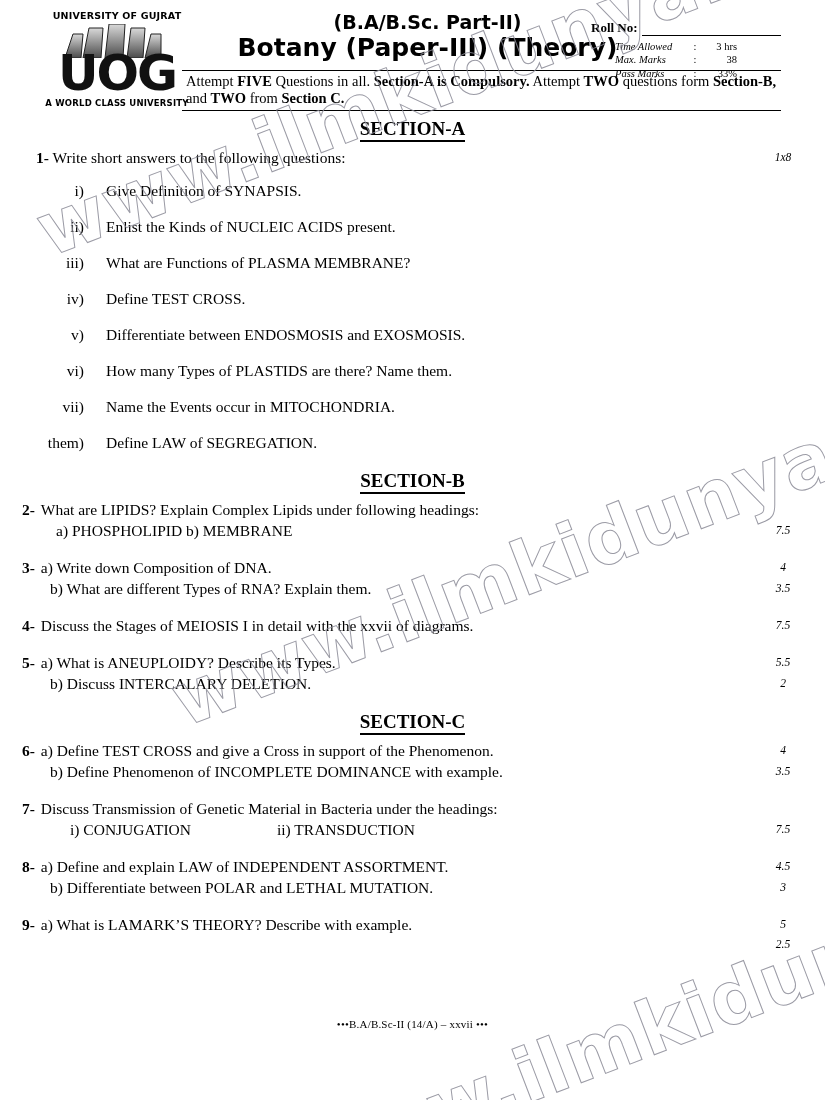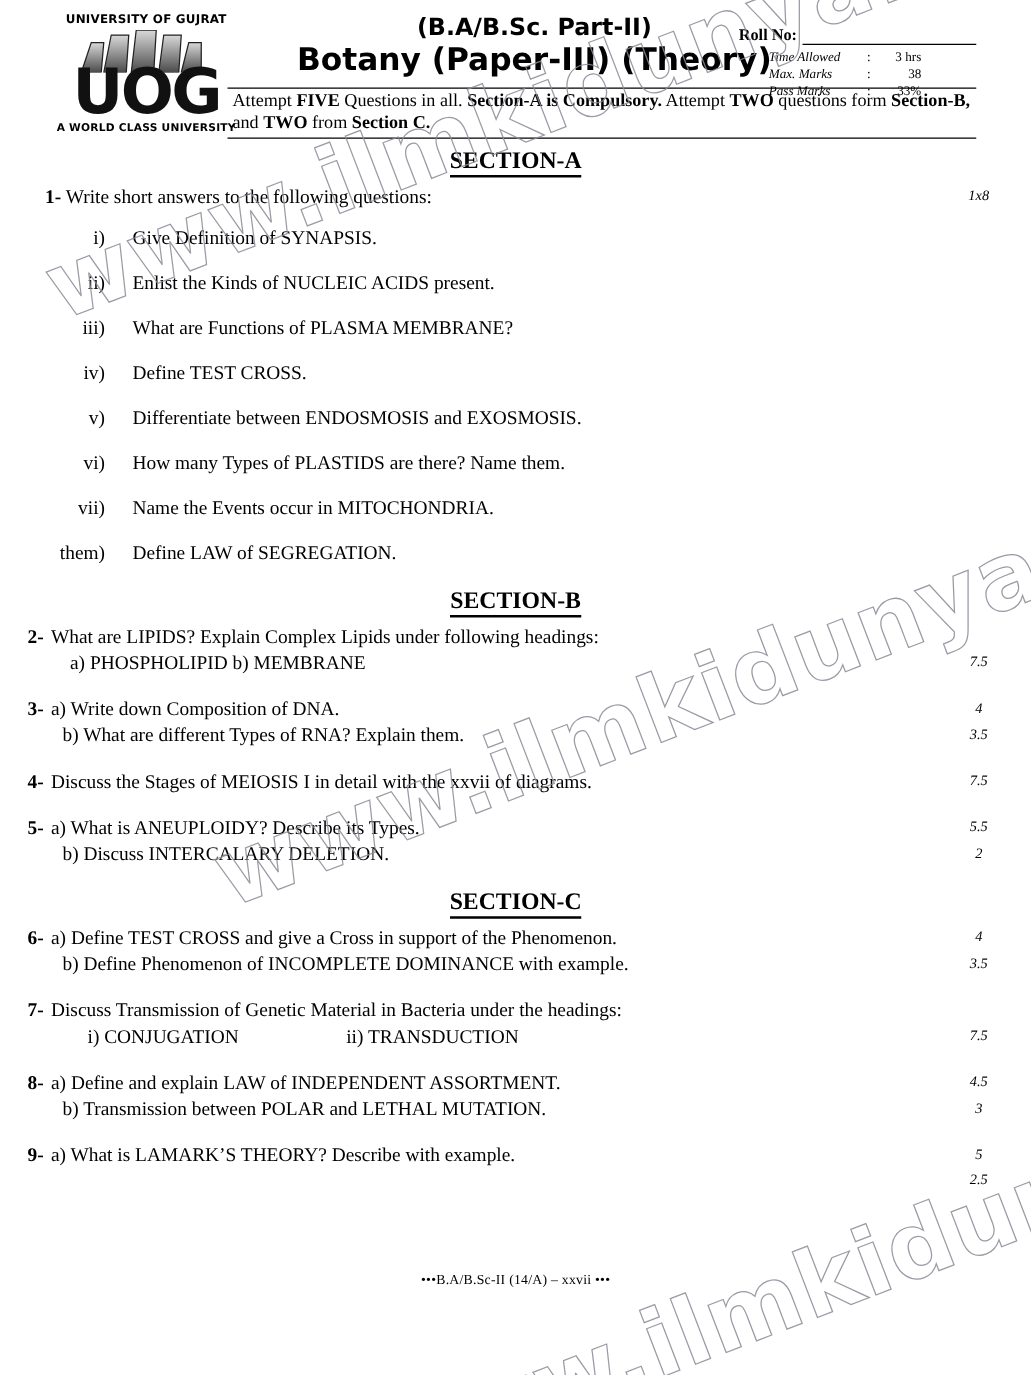--- a/index.html
+++ b/index.html
@@ -385,21 +385,21 @@
       <div class="qblock">
         <div class="qline"><span class="qnum">6- </span><span>a) Define TEST CROSS and give a Cross in support of the Phenomenon.</span><span class="marks">4</span></div>
         <div class="qline sub-indent-b"><span>b) Define Phenomenon of INCOMPLETE DOMINANCE with example.</span><span class="marks">3.5</span></div>
       </div>
       <div class="qblock">
         <div class="qline"><span class="qnum">7- </span><span>Discuss Transmission of Genetic Material in Bacteria under the headings:</span></div>
         <div class="qline sub-indent-roman"><span>i) CONJUGATION</span><span class="gap-col"></span><span>ii) TRANSDUCTION</span><span class="marks">7.5</span></div>
       </div>
       <div class="qblock">
         <div class="qline"><span class="qnum">8- </span><span>a) Define and explain LAW of INDEPENDENT ASSORTMENT.</span><span class="marks">4.5</span></div>
-        <div class="qline sub-indent-b"><span>b) Transmission between POLAR and LETHAL MUTATION.</span><span class="marks">3</span></div>
+        <div class="qline sub-indent-b"><span>b) Differentiate between POLAR and LETHAL MUTATION.</span><span class="marks">3</span></div>
       </div>
       <div class="qblock">
         <div class="qline"><span class="qnum">9- </span><span>a) What is LAMARK’S THEORY? Describe with example.</span><span class="marks">5</span></div>
         <div class="qline sub-indent-b"><span class="marks">2.5</span></div>
       </div>
     </div>
 
   <div id="footer">•••B.A/B.Sc-II (14/A) – xxvii •••</div>
 </div>
 

